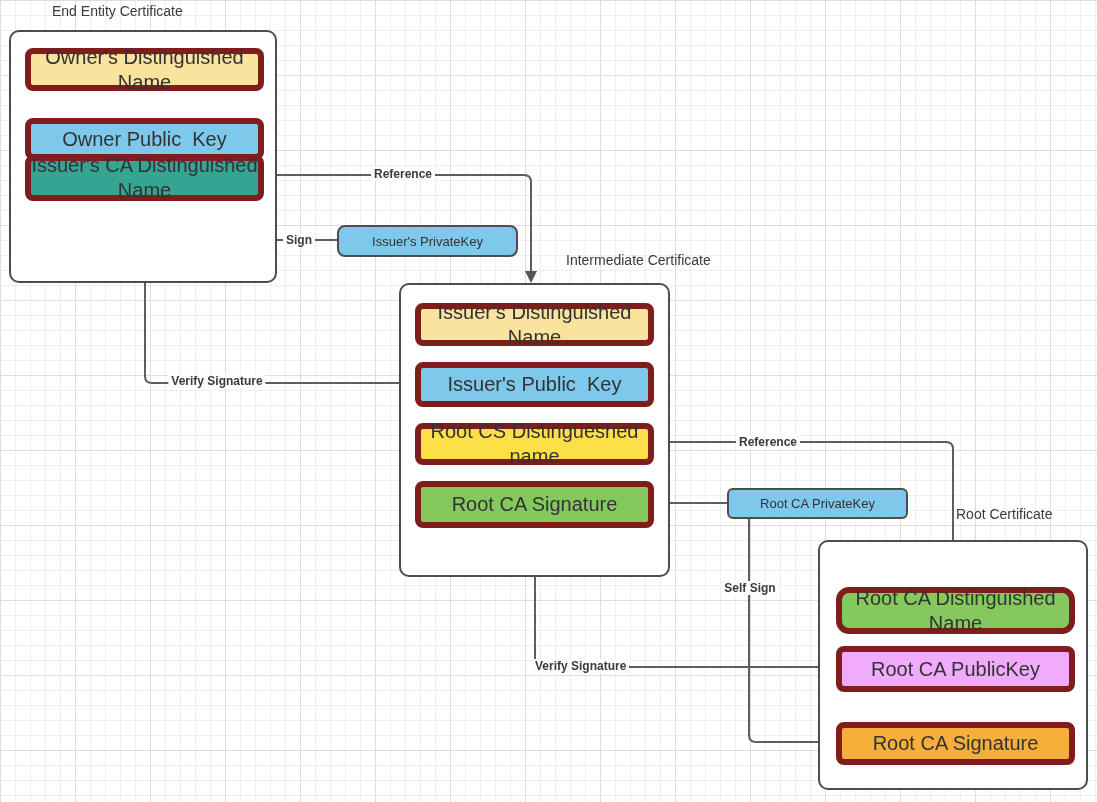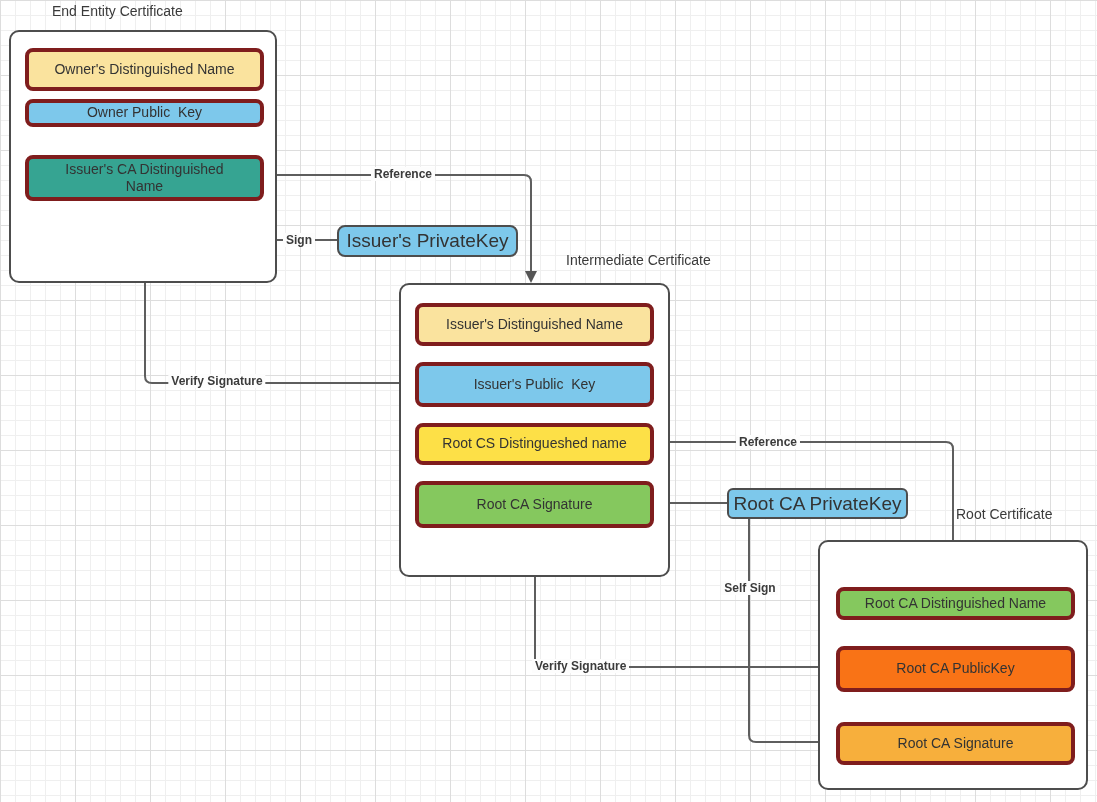--- a/index.html
+++ b/index.html
@@ -25,38 +25,38 @@
   .group{
     position:absolute;
     background:#ffffff;
     border:2.5px solid #4d4d4d;
     border-radius:10px;
     box-sizing:border-box;
   }
   .field{
     position:absolute;
     width:239px;
-    border:4px solid #7f1d1d;
+    border:6px solid #7f1d1d;
     border-radius:8px;
     box-sizing:border-box;
     display:flex;align-items:center;justify-content:center;
     text-align:center;
-    font-size:14px;
+    font-size:20px;
     color:#333333;
     line-height:1.25;
     white-space:pre-wrap;
   }
   .keybox{
     position:absolute;
     border:2px solid #4d4d4d;
     border-radius:8px;
     box-sizing:border-box;
     display:flex;align-items:center;justify-content:center;
     text-align:center;
-    font-size:19px;
+    font-size:13px;
     color:#333333;
     white-space:pre;
   }
   .connectors{
     position:absolute;left:0;top:0;width:1097px;height:802px;
   }
   .edge-label{
     position:absolute;
     transform:translate(-50%,-50%);
     font-size:12px;
@@ -100,35 +100,35 @@
       <polygon points="535,527 529,539 541,539"></polygon>
     </g>
   </svg>
 
   <div class="title" style="left:52px;top:3px">End Entity Certificate</div>
   <div class="title" style="left:566px;top:252px">Intermediate Certificate</div>
   <div class="title" style="left:956px;top:506px">Root Certificate</div>
 
   <div class="group" style="left:9px;top:30px;width:268px;height:253px">
     <div class="field" style="left: 14px; top: 16px; height: 43px; background-color: rgb(250, 227, 158);">Owner's Distinguished Name</div>
-    <div class="field" style="left: 14px; top: 67px; height: 28px; background-color: rgb(125, 200, 235);">Owner Public  Key</div>
+    <div class="field" style="left: 14px; top: 86px; height: 42px; background-color: rgb(125, 200, 235);">Owner Public  Key</div>
     <div class="field" style="left: 14px; top: 123px; height: 46px; background-color: rgb(54, 164, 146);">Issuer's CA Distinguished
 Name</div>
   </div>
 
   <div class="group" style="left:399px;top:283px;width:271px;height:294px">
     <div class="field" style="left: 14px; top: 18px; height: 43px; background-color: rgb(250, 227, 158);">Issuer's Distinguished Name</div>
     <div class="field" style="left: 14px; top: 77px; height: 45px; background-color: rgb(125, 200, 235);">Issuer's Public  Key</div>
     <div class="field" style="left: 14px; top: 138px; height: 42px; background-color: #fde047;">Root CS Distingueshed name</div>
     <div class="field" style="left: 14px; top: 196px; height: 47px; background-color: rgb(133, 200, 94);">Root CA Signature</div>
   </div>
 
   <div class="group" style="left:818px;top:540px;width:270px;height:250px">
-    <div class="field" style="left: 16px; top: 45px; height: 33px; background-color: rgb(133, 200, 94);">Root CA Distinguished Name</div>
-    <div class="field" style="left: 16px; top: 104px; height: 46px; background-color: #f97316;">Root CA PublicKey</div>
+    <div class="field" style="left: 16px; top: 45px; height: 47px; background-color: rgb(133, 200, 94); border-radius: 13px;">Root CA Distinguished Name</div>
+    <div class="field" style="left: 16px; top: 104px; height: 46px; background-color: #f0abfc;">Root CA PublicKey</div>
     <div class="field" style="left: 16px; top: 180px; height: 43px; background-color: rgb(247, 175, 60);">Root CA Signature</div>
   </div>
 
   <div class="keybox" style="left: 337px; top: 225px; width: 181px; height: 32px; background-color: rgb(125, 200, 235);">Issuer's PrivateKey</div>
   <div class="keybox" style="left: 727px; top: 488px; width: 181px; height: 31px; background-color: rgb(125, 200, 235); border-radius: 6px;">Root CA PrivateKey</div>
 
   <div class="edge-label" style="left:299px;top:240px">Sign</div>
   <div class="edge-label" style="left:403px;top:174px">Reference</div>
   <div class="edge-label" style="left:217px;top:381px">Verify Signature</div>
   <div class="edge-label" style="left:768px;top:442px">Reference</div>

